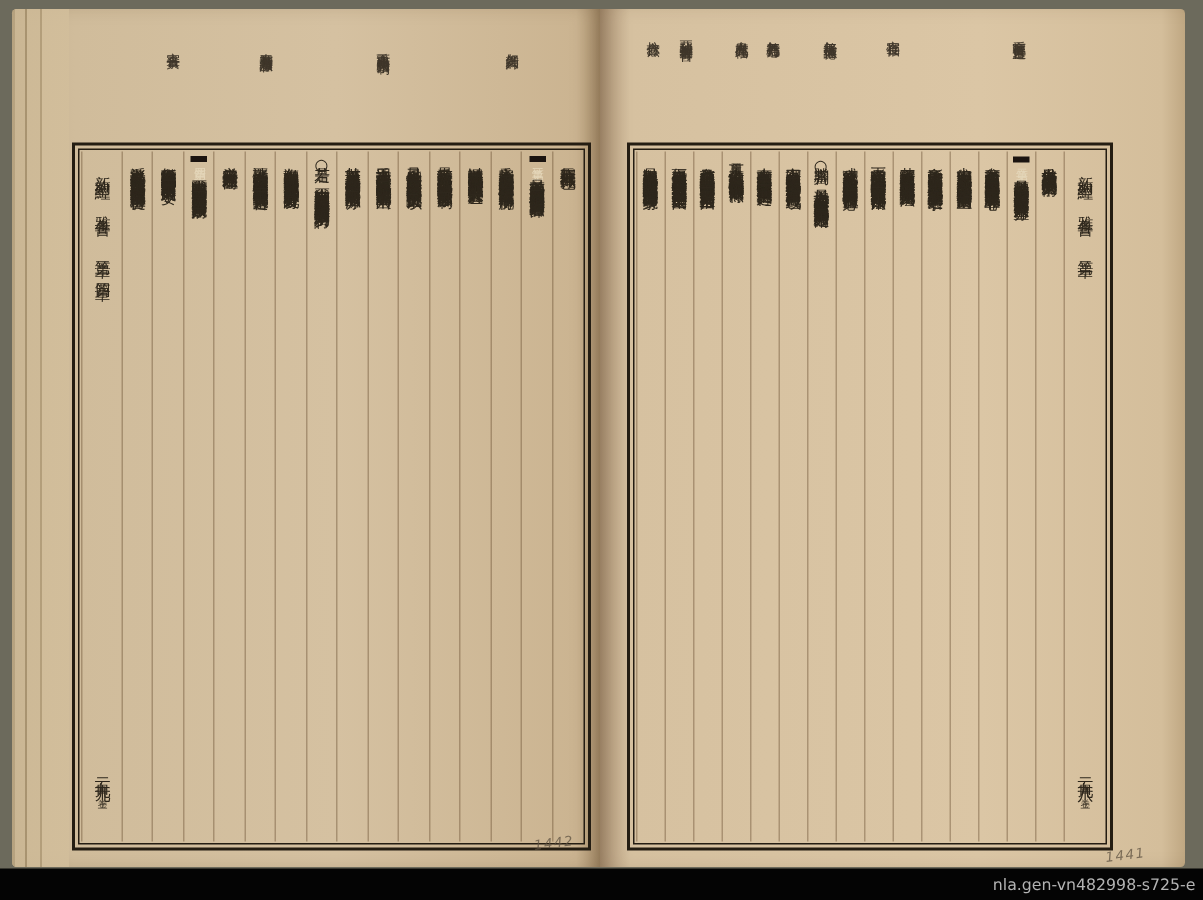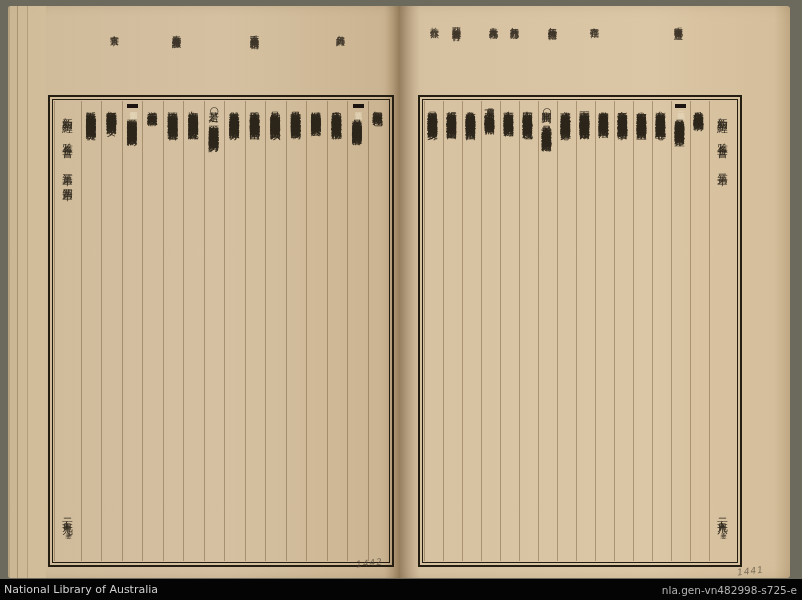--- a/index.html
+++ b/index.html
@@ -124,21 +124,20 @@
       <div class="col"><span class="t">之信乃死乎我祖亞伯拉罕獻其子以撒於祭臺非由行而稱義乎爾可見信乃助其行且信由</span></div>
       <div class="col"><span class="t">行而得全備也乃應經所載云亞伯拉罕信上帝其信則視爲其義彼且稱爲上帝之友爾由</span></div>
       <div class="col"><span class="t">是以觀人得稱爲義非獨由信乃由行也妓拉合納使者俾由他路而歸非亦由行而稱義乎身</span></div>
     </div>
 </div>
 
 <div class="pencil" id="pencil-left" style="left:356px;top:558px;">1442</div>
 <div class="pencil" id="pencil-right" style="left:737px;top:566px;">1441</div>
 
 <div class="bar">
-  <span class="lib">National Library of Australia</span>
   <span class="id">nla.gen-vn482998-s725-e</span>
 </div>
 
 <div class="mnote" style="left: 334px; top: 28px;">勿好爲人師</div>
 <div class="mnote" style="left: 248px; top: 28px;">舌雖小而爲患大務須箝制</div>
 <div class="mnote" style="left: 170px; top: 28px;">真有智慧者乃謙潔和平</div>
 <div class="mnote" style="left: 108px; top: 28px;">宜去貪爭</div>
 <div class="mnote" style="left: 672px; top: 20px;">重富輕貧弗合主道</div>
 <div class="mnote" style="left: 588px; top: 20px;">宜存畏怕</div>
 <div class="mnote" style="left: 546px; top: 20px;">無善行者休誇信德</div>

